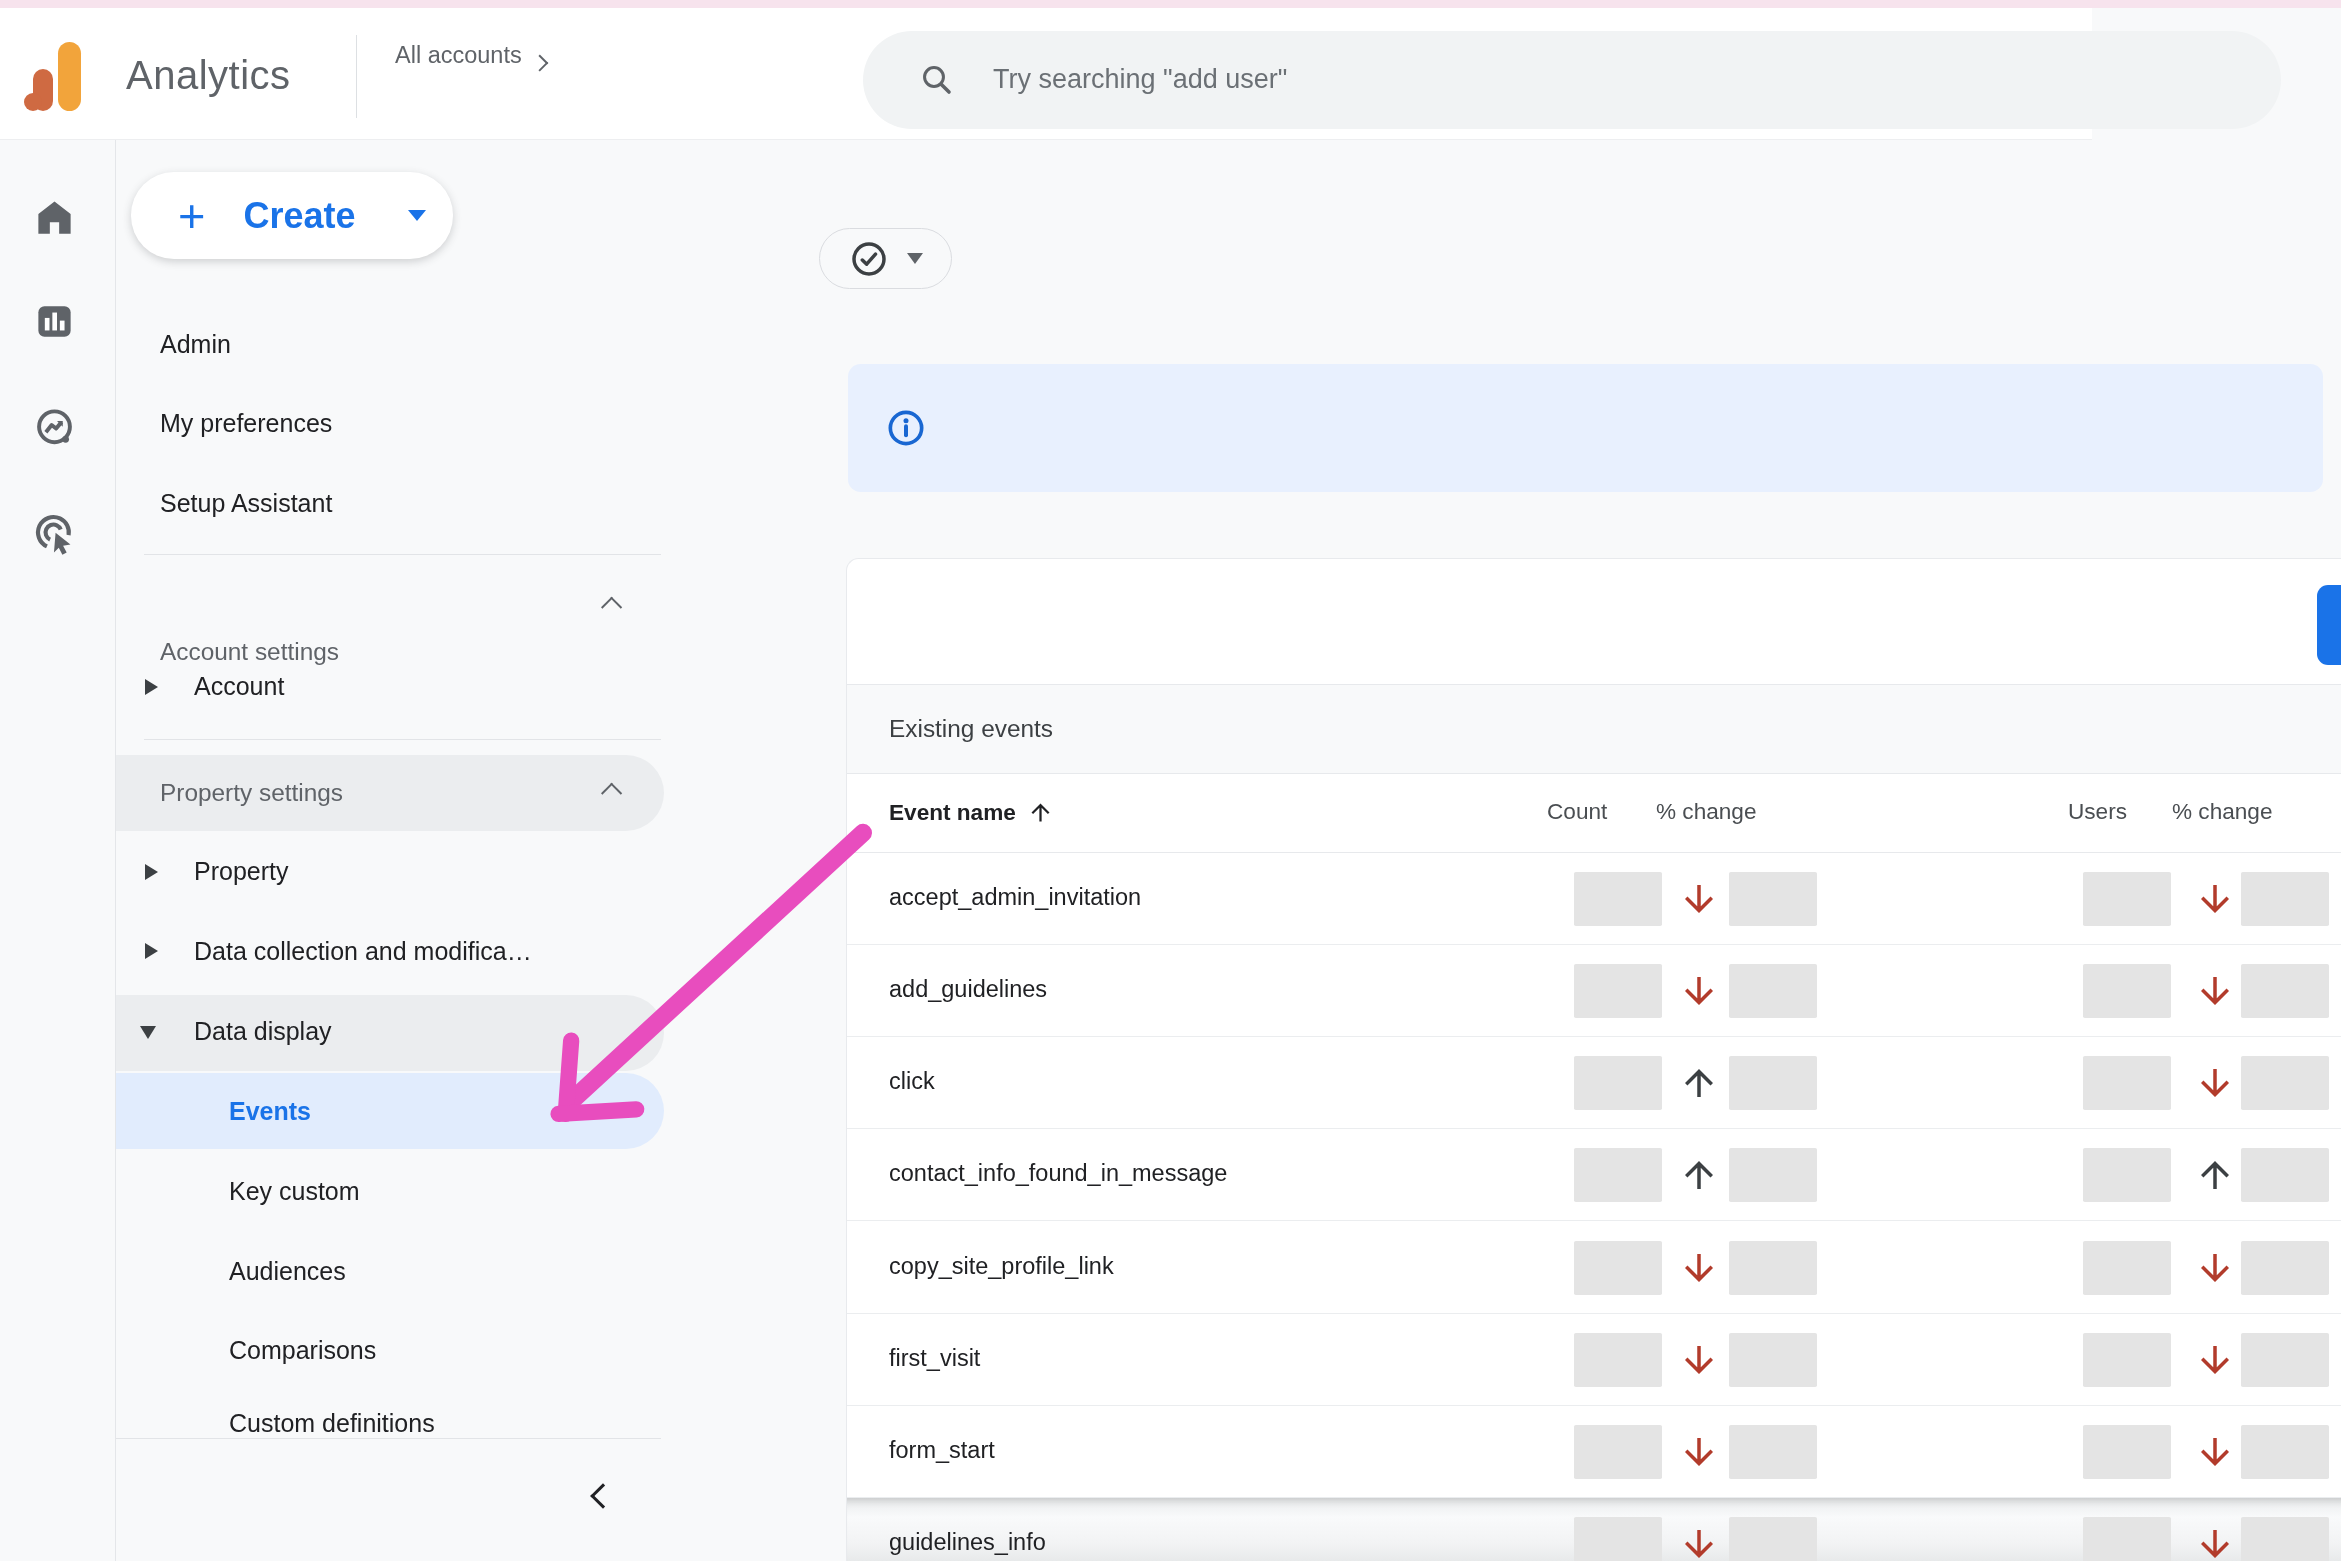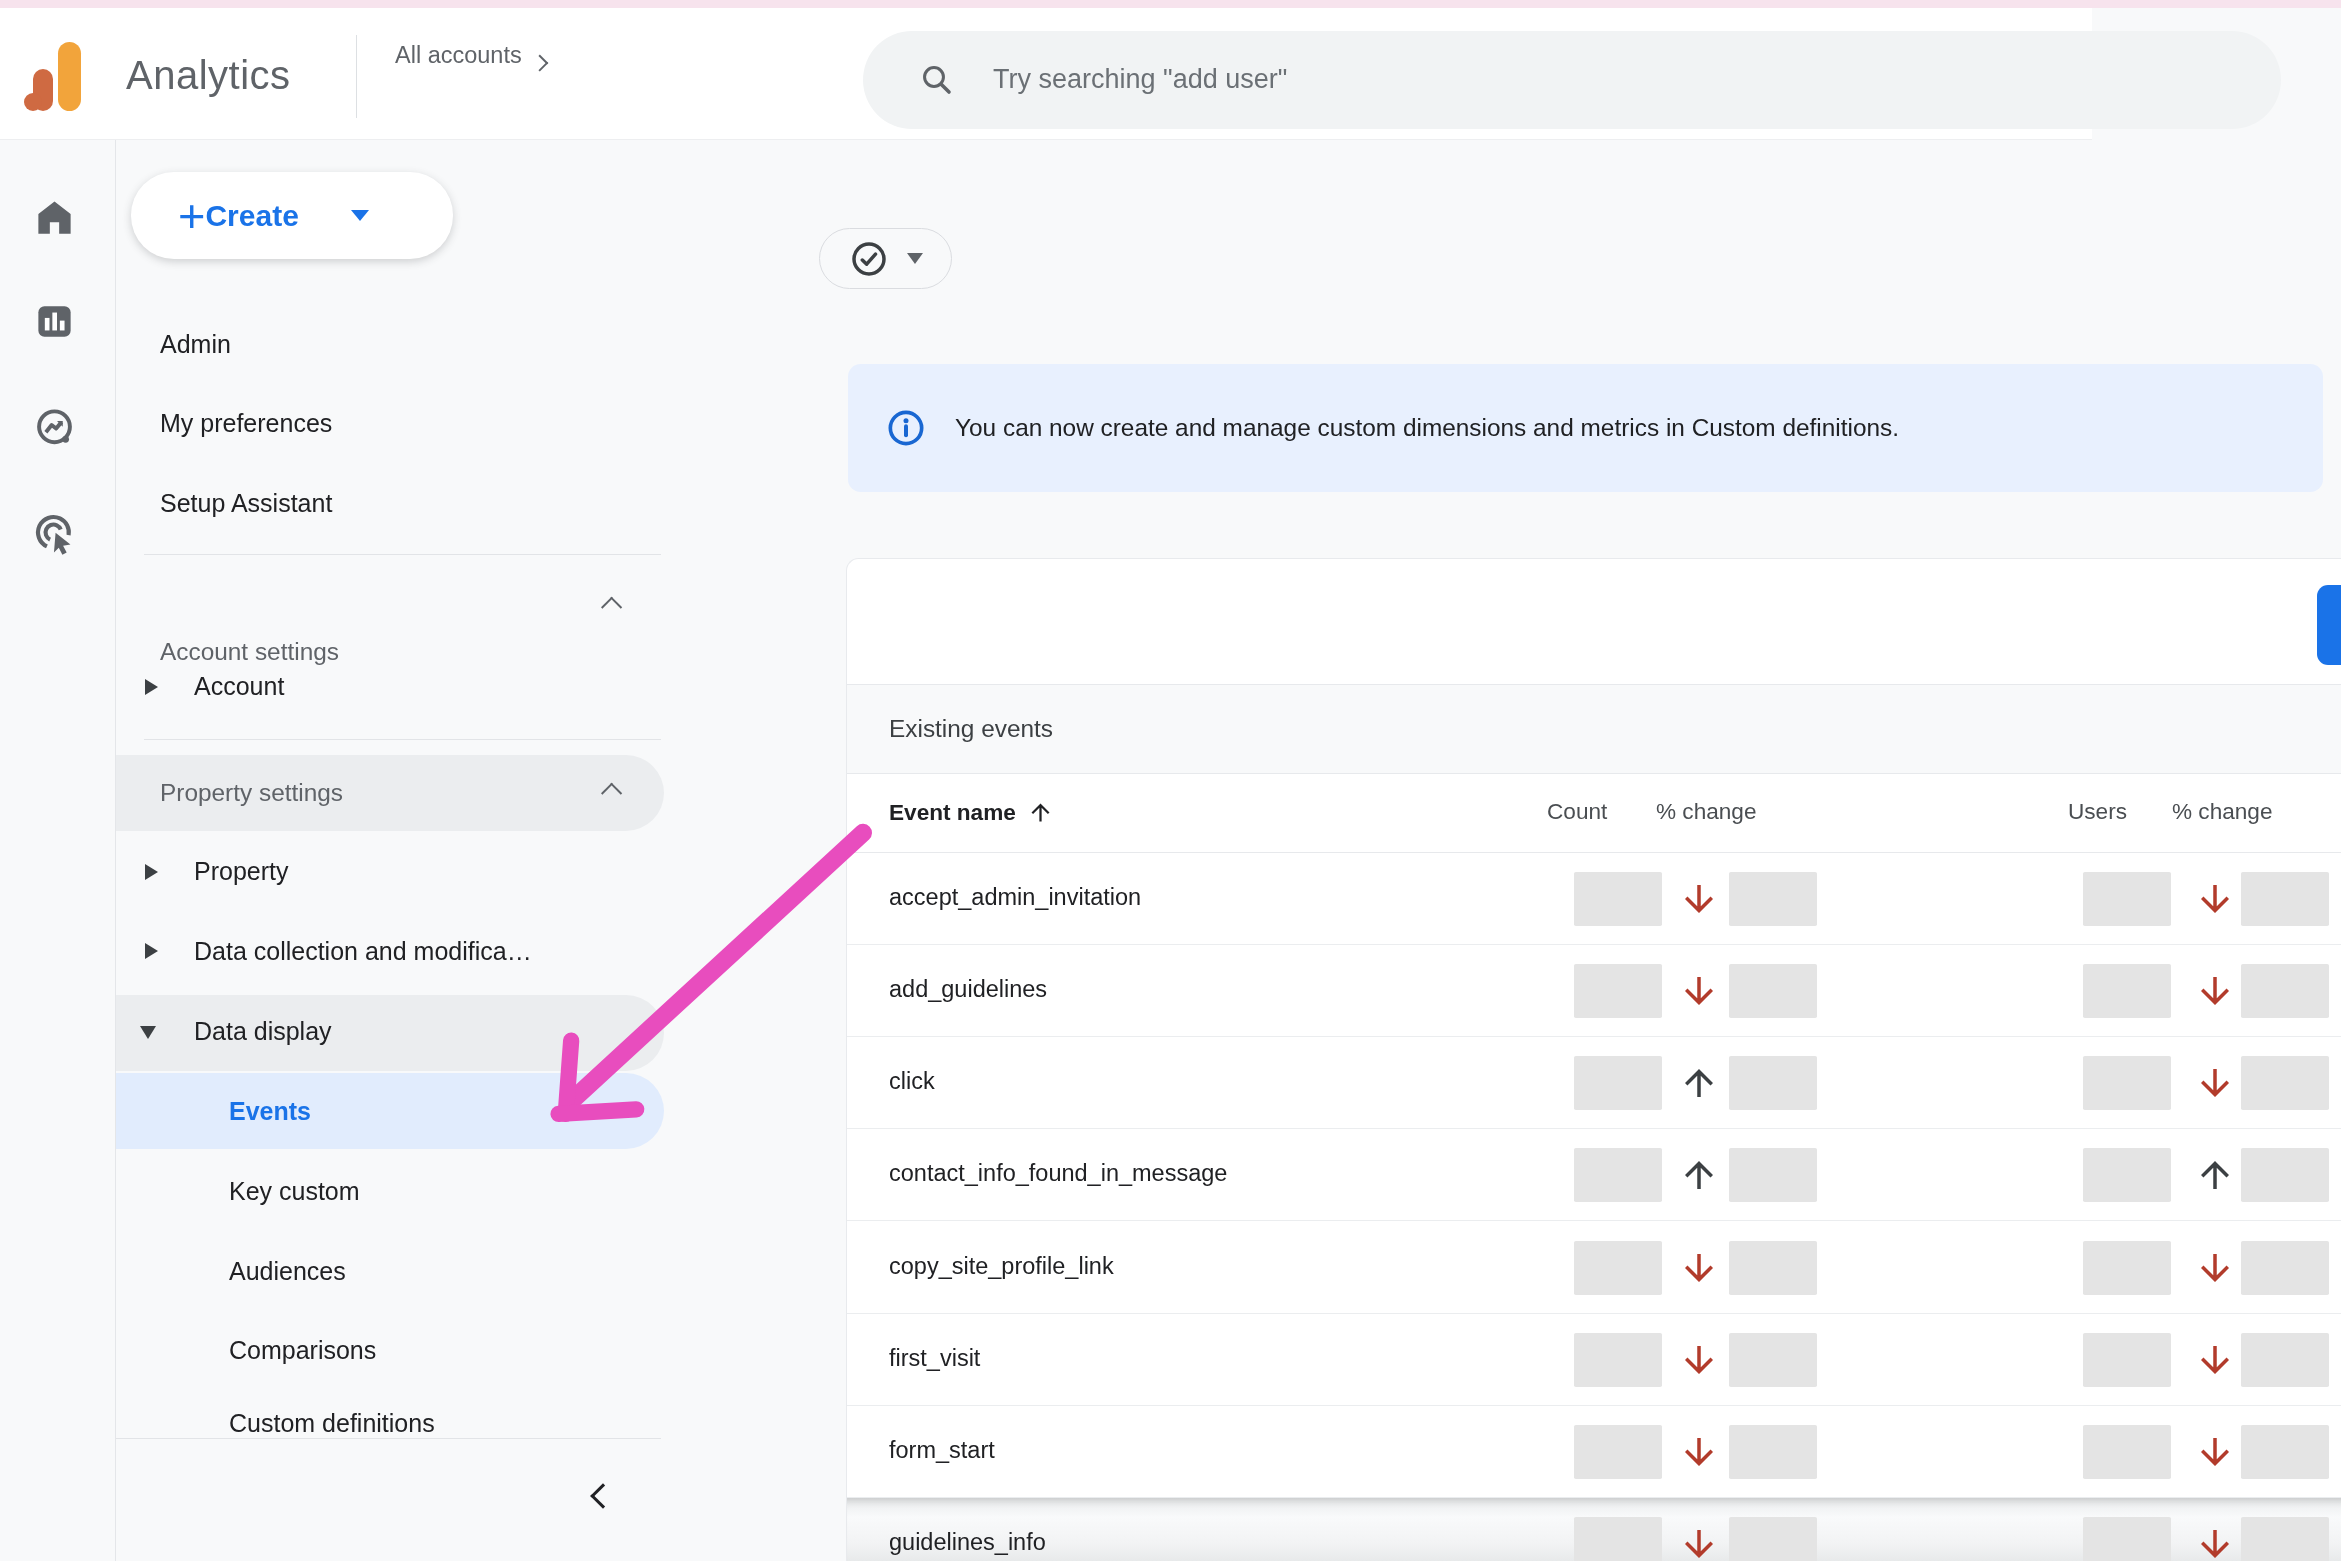--- a/index.html
+++ b/index.html
@@ -38,21 +38,21 @@
   .nav-sub{left:229px;}
   .nav-l1{left:194px;}
   .nav-root{left:160px;}
   .sect{color:var(--muted);font-size:24.4px;}
   .tri-r{position:absolute;left:145px;width:0;height:0;border-left:13.6px solid #3c4043;border-top:8.1px solid transparent;border-bottom:8.1px solid transparent;}
   .tri-d{position:absolute;left:140px;width:0;height:0;border-top:13.6px solid #3c4043;border-left:8.1px solid transparent;border-right:8.1px solid transparent;}
   .chev-up{position:absolute;left:604px;width:14.5px;height:14.5px;border-top:2.7px solid var(--muted);border-right:2.7px solid var(--muted);transform:rotate(-45deg);}
   .sb-divider{position:absolute;left:144px;width:517px;height:0.9px;background:#e2e4e7;}
   #create-btn{left:131px;top:172px;width:322px;height:87px;background:#fff;border-radius:43px;box-shadow:0 2.7px 9px rgba(60,64,67,.22);display:flex;align-items:center;cursor:pointer;}
   #create-plus{margin-left:47px;color:var(--blue);font-size:47px;font-weight:400;line-height:0;}
-  #create-label{color:var(--blue);font-size:30px;font-weight:700;}
+  #create-label{margin-left:38px;color:var(--blue);font-size:36px;font-weight:700;}
   #create-caret{margin-left:52px;width:0;height:0;border-top:11.7px solid var(--blue);border-left:9px solid transparent;border-right:9px solid transparent;}
   #clipped-item{left:116px;top:1391px;width:548px;height:47px;overflow:hidden;}
   #collapse-btn{left:589px;top:1484px;width:27px;height:27px;cursor:pointer;}
   #collapse-btn span{display:block;width:18px;height:18px;border-left:3.6px solid #202124;border-bottom:3.6px solid #202124;transform:rotate(45deg);margin:2.7px 0 0 5.4px;}
 
   
   #check-pill{left:819px;top:228px;width:133px;height:61px;border:1.8px solid #dadce0;border-radius:36px;background:transparent;display:flex;align-items:center;justify-content:center;gap:18px;cursor:pointer;}
   #check-caret{width:0;height:0;border-top:11px solid #5f6368;border-left:8.1px solid transparent;border-right:8.1px solid transparent;}
   #banner{left:848px;top:364px;width:1475px;height:128px;background:var(--banner-bg);border-radius:12.6px;display:flex;align-items:center;gap:29px;padding-left:38px;}
   #banner-text{font-size:24.4px;color:#202124;}
@@ -196,21 +196,20 @@
 </div>
 
 <div class="abs" id="banner">
   <span style="width:40px;height:40px;flex:0 0 40px;">
     <svg class="glyph" viewBox="0 0 24 24" fill="none">
         <circle cx="12" cy="12" r="9.4" stroke="#1967d2" stroke-width="2.2"></circle>
         <line x1="12" y1="11" x2="12" y2="16.4" stroke="#1967d2" stroke-width="2.4" stroke-linecap="round"></line>
         <circle cx="12" cy="7.6" r="1.5" fill="#1967d2"></circle>
       </svg>
   </span>
-  <span id="banner-text">You can now create and manage custom dimensions and metrics in Custom definitions.</span>
 </div>
 
 <div class="abs" id="card">
   <div id="card-toolbar">
     <div id="create-event-btn"></div>
   </div>
   <div id="section-band">
     <span id="section-title">Existing events</span>
   </div>
   <div id="col-header">

